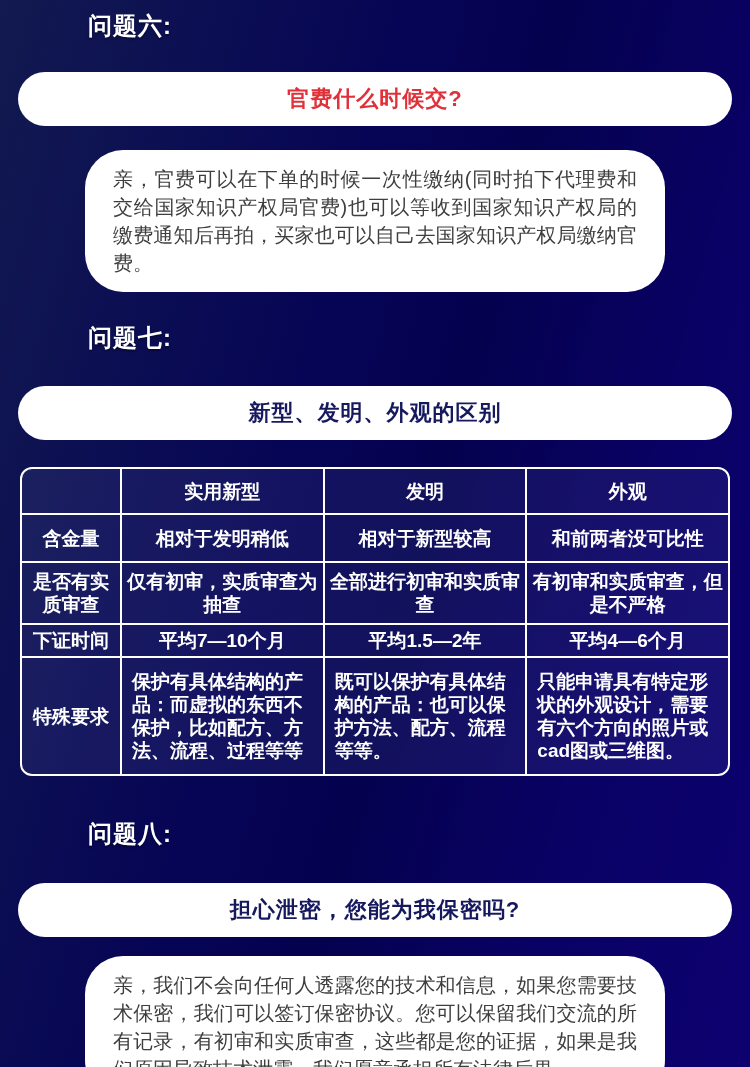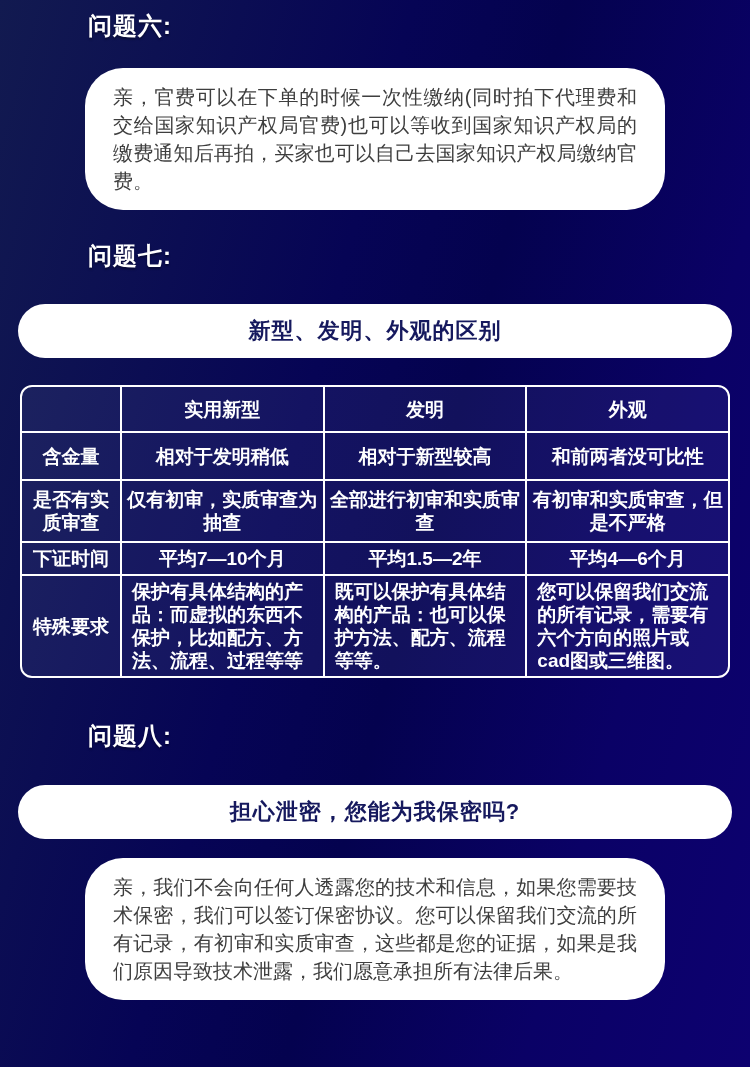--- a/index.html
+++ b/index.html
@@ -87,30 +87,33 @@
     text-align:center;
     vertical-align:middle;
     line-height:23px;
     padding:4px 4px;
   }
   tr.r-header  { height:46px; }
   tr.r-gold    { height:48px; }
   tr.r-exam    { height:62px; }
   tr.r-time    { height:23px; }
   tr.r-special { height:94px; }
-  tr.r-special td.cell { text-align:left; padding:4px 10px; }
+  tr.r-special td.cell { text-align:left; padding:12px 10px; }
   td.row-label { padding:4px 5px; }
 </style>
 </head>
 <body>
 
 <div class="page">
 
   <section>
     <h2 class="section-heading heading-q6">问题六:</h2>
+    <div class="pill pill-q6">
+      <span class="pill-text red">官费什么时候交?</span>
+    </div>
     <div class="answer-box answer-box-q6">
       <p class="answer-text">亲，官费可以在下单的时候一次性缴纳(同时拍下代理费和交给国家知识产权局官费)也可以等收到国家知识产权局的缴费通知后再拍，买家也可以自己去国家知识产权局缴纳官费。</p>
     </div>
   </section>
 
   <section>
     <h2 class="section-heading heading-q7">问题七:</h2>
     <div class="pill pill-q7">
       <span class="pill-text navy">新型、发明、外观的区别</span>
     </div>
@@ -145,21 +148,21 @@
         <tr class="r-time">
           <td class="row-label">下证时间</td>
           <td class="cell">平均7—10个月</td>
           <td class="cell">平均1.5—2年</td>
           <td class="cell">平均4—6个月</td>
         </tr>
         <tr class="r-special">
           <td class="row-label">特殊要求</td>
           <td class="cell">保护有具体结构的产品：而虚拟的东西不保护，比如配方、方法、流程、过程等等</td>
           <td class="cell">既可以保护有具体结构的产品：也可以保护方法、配方、流程等等。</td>
-          <td class="cell">您可以保留我们交流的所有记录，需要有六个方向的照片或cad图或三维图。</td>
+          <td class="cell">只能申请具有特定形状的外观设计，需要有六个方向的照片或cad图或三维图。</td>
         </tr>
       </tbody>
         </table>
     </div>
   </section>
 
   <section>
     <h2 class="section-heading heading-q8">问题八:</h2>
     <div class="pill pill-q8">
       <span class="pill-text navy">担心泄密，您能为我保密吗?</span>

